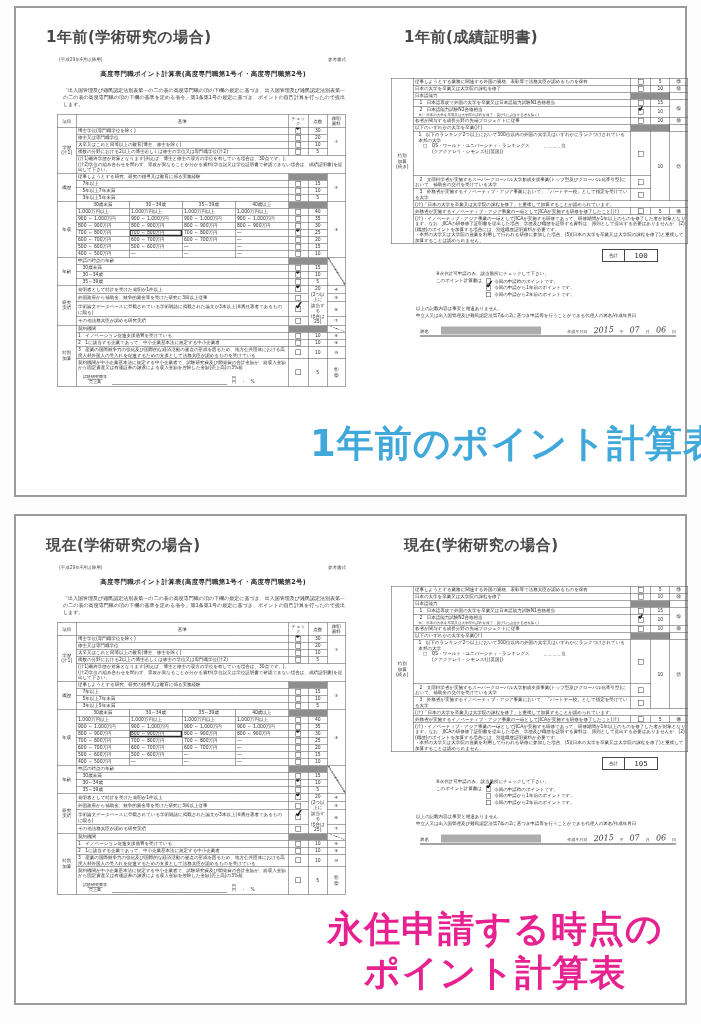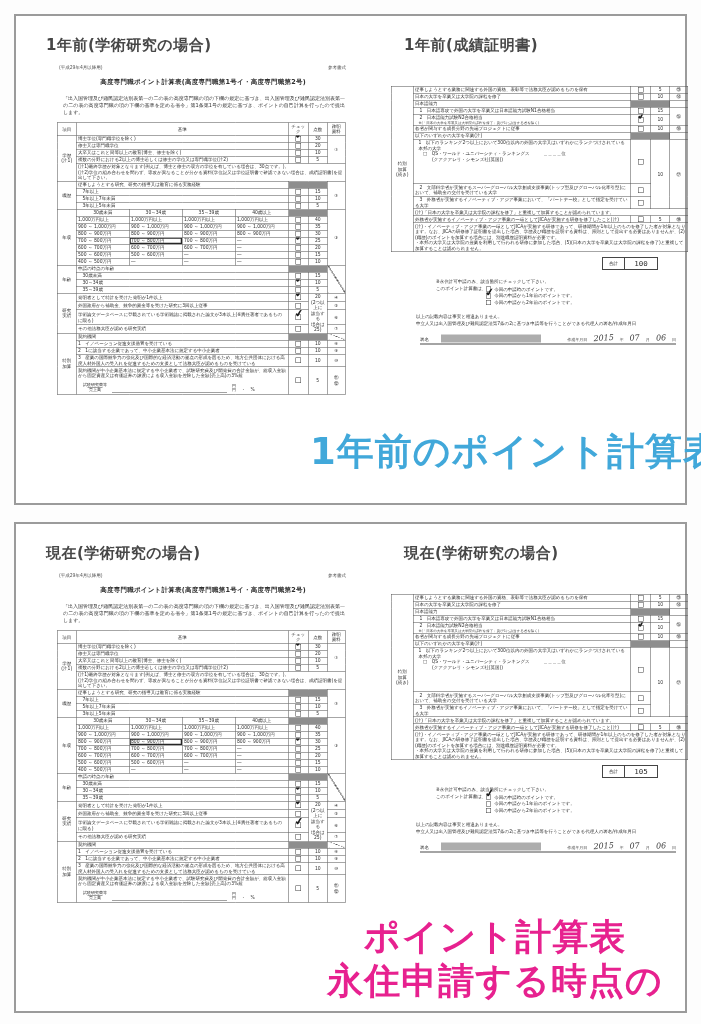--- a/index.html
+++ b/index.html
@@ -1,17 +1,17 @@
 <!DOCTYPE html>
 <html><head>
 <meta charset="utf-8">
 <style>
   html,body{margin:0;padding:0;}
   body{width:701px;height:1024px;background:#fdfdfd;font-family:"DejaVu Sans",sans-serif;overflow:hidden;}
-  .stage{box-sizing:border-box;width:701px;height:1024px;padding-top:14px;}
+  .stage{box-sizing:border-box;width:701px;height:1024px;padding-top:6px;}
   .panel{position:relative;box-sizing:border-box;width:673px;height:491px;margin:0 0 17px 14px;
          background:#ffffff;border:2px solid #9b9b9b;}
   .page-heading{position:absolute;margin:0;font-size:15px;font-weight:bold;color:#474747;
                 letter-spacing:.5px;top:20px;white-space:nowrap;}
   .page-heading.left{left:30px;}
   .page-heading.right{left:388px;}
   .slot{position:absolute;overflow:hidden;}
   .page1-slot{left:40px;top:46px;width:296px;height:438px;}
   .page2-slot{left:374px;top:70px;width:298px;height:316px;}
   .scaled{transform:scale(.5);transform-origin:0 0;color:#2e2e2e;}
@@ -820,18 +820,18 @@
             <span class="hand">2015</span>
             <span class="dp">年</span>
             <span class="hand">07</span>
             <span class="dp">月</span>
             <span class="hand">06</span>
             <span class="dp">日</span>
           </div>
         </div>
       </div>
     <div class="caption caption-pink" style="color: rgb(231, 33, 143);">
+      <span>永住申請する時点の</span>
       <span>ポイント計算表</span>
-      <span>永住申請する時点の</span>
     </div>
   </section>
 
 </div>
 
 </body></html>

